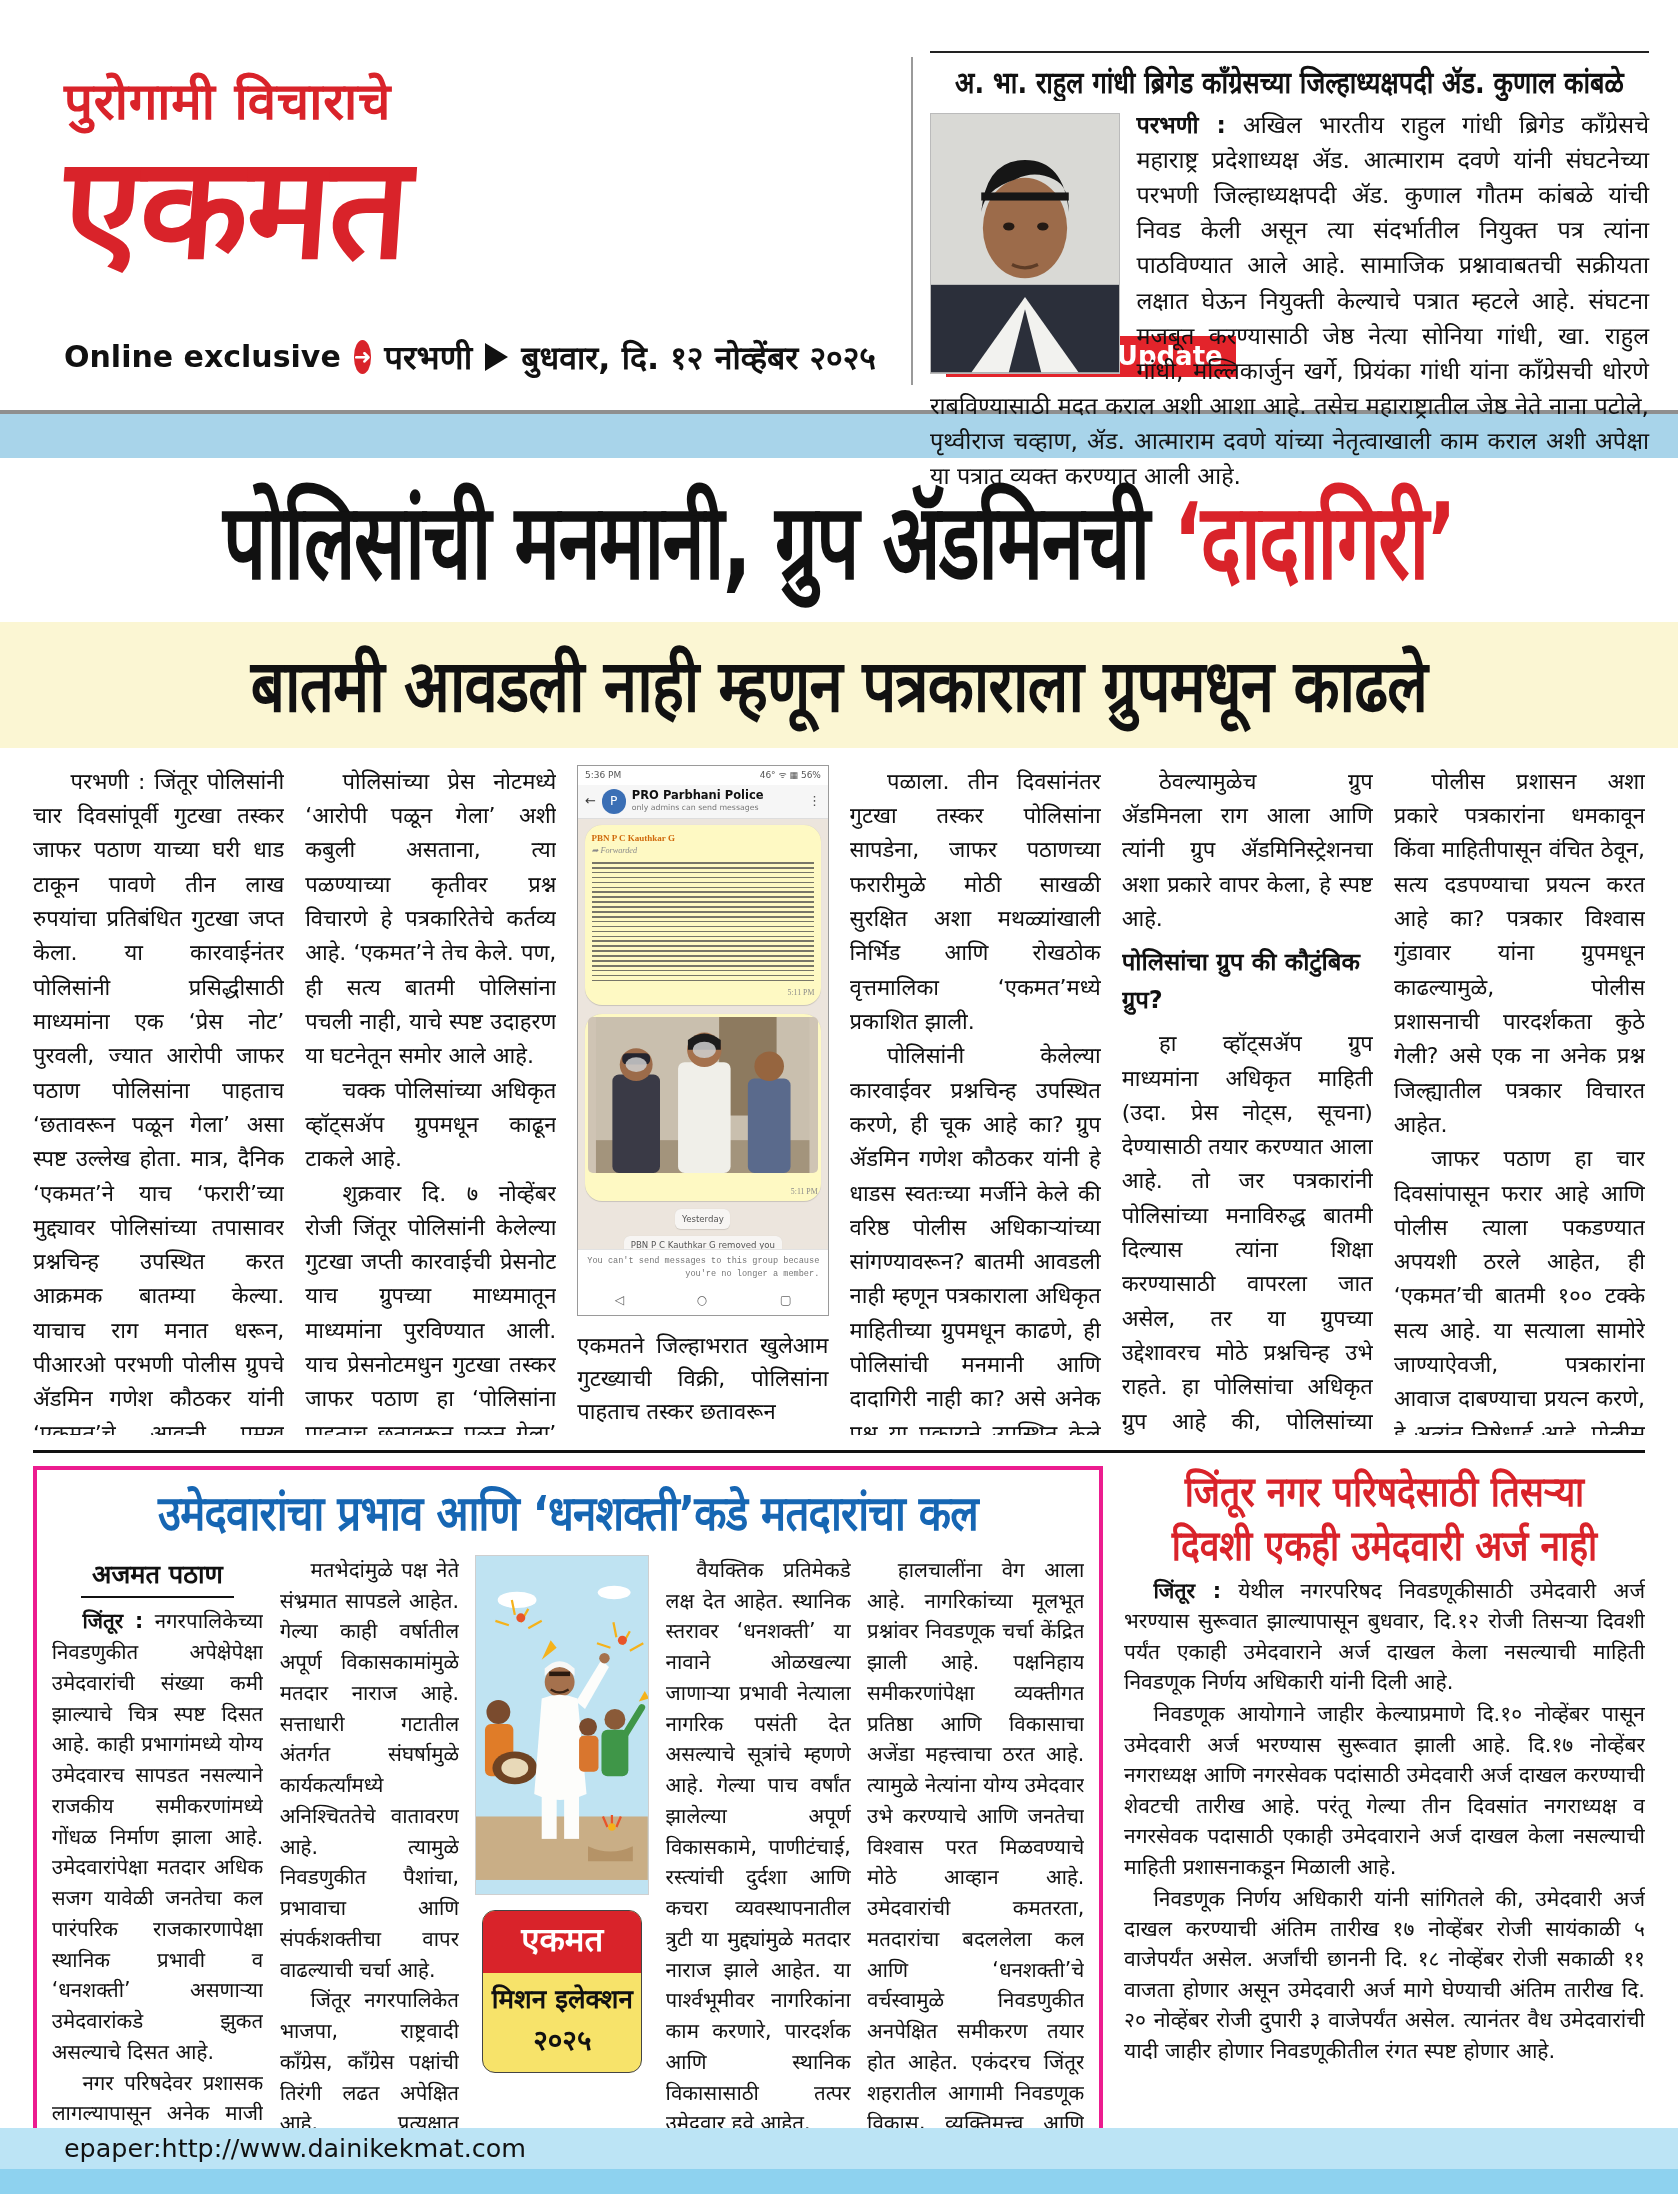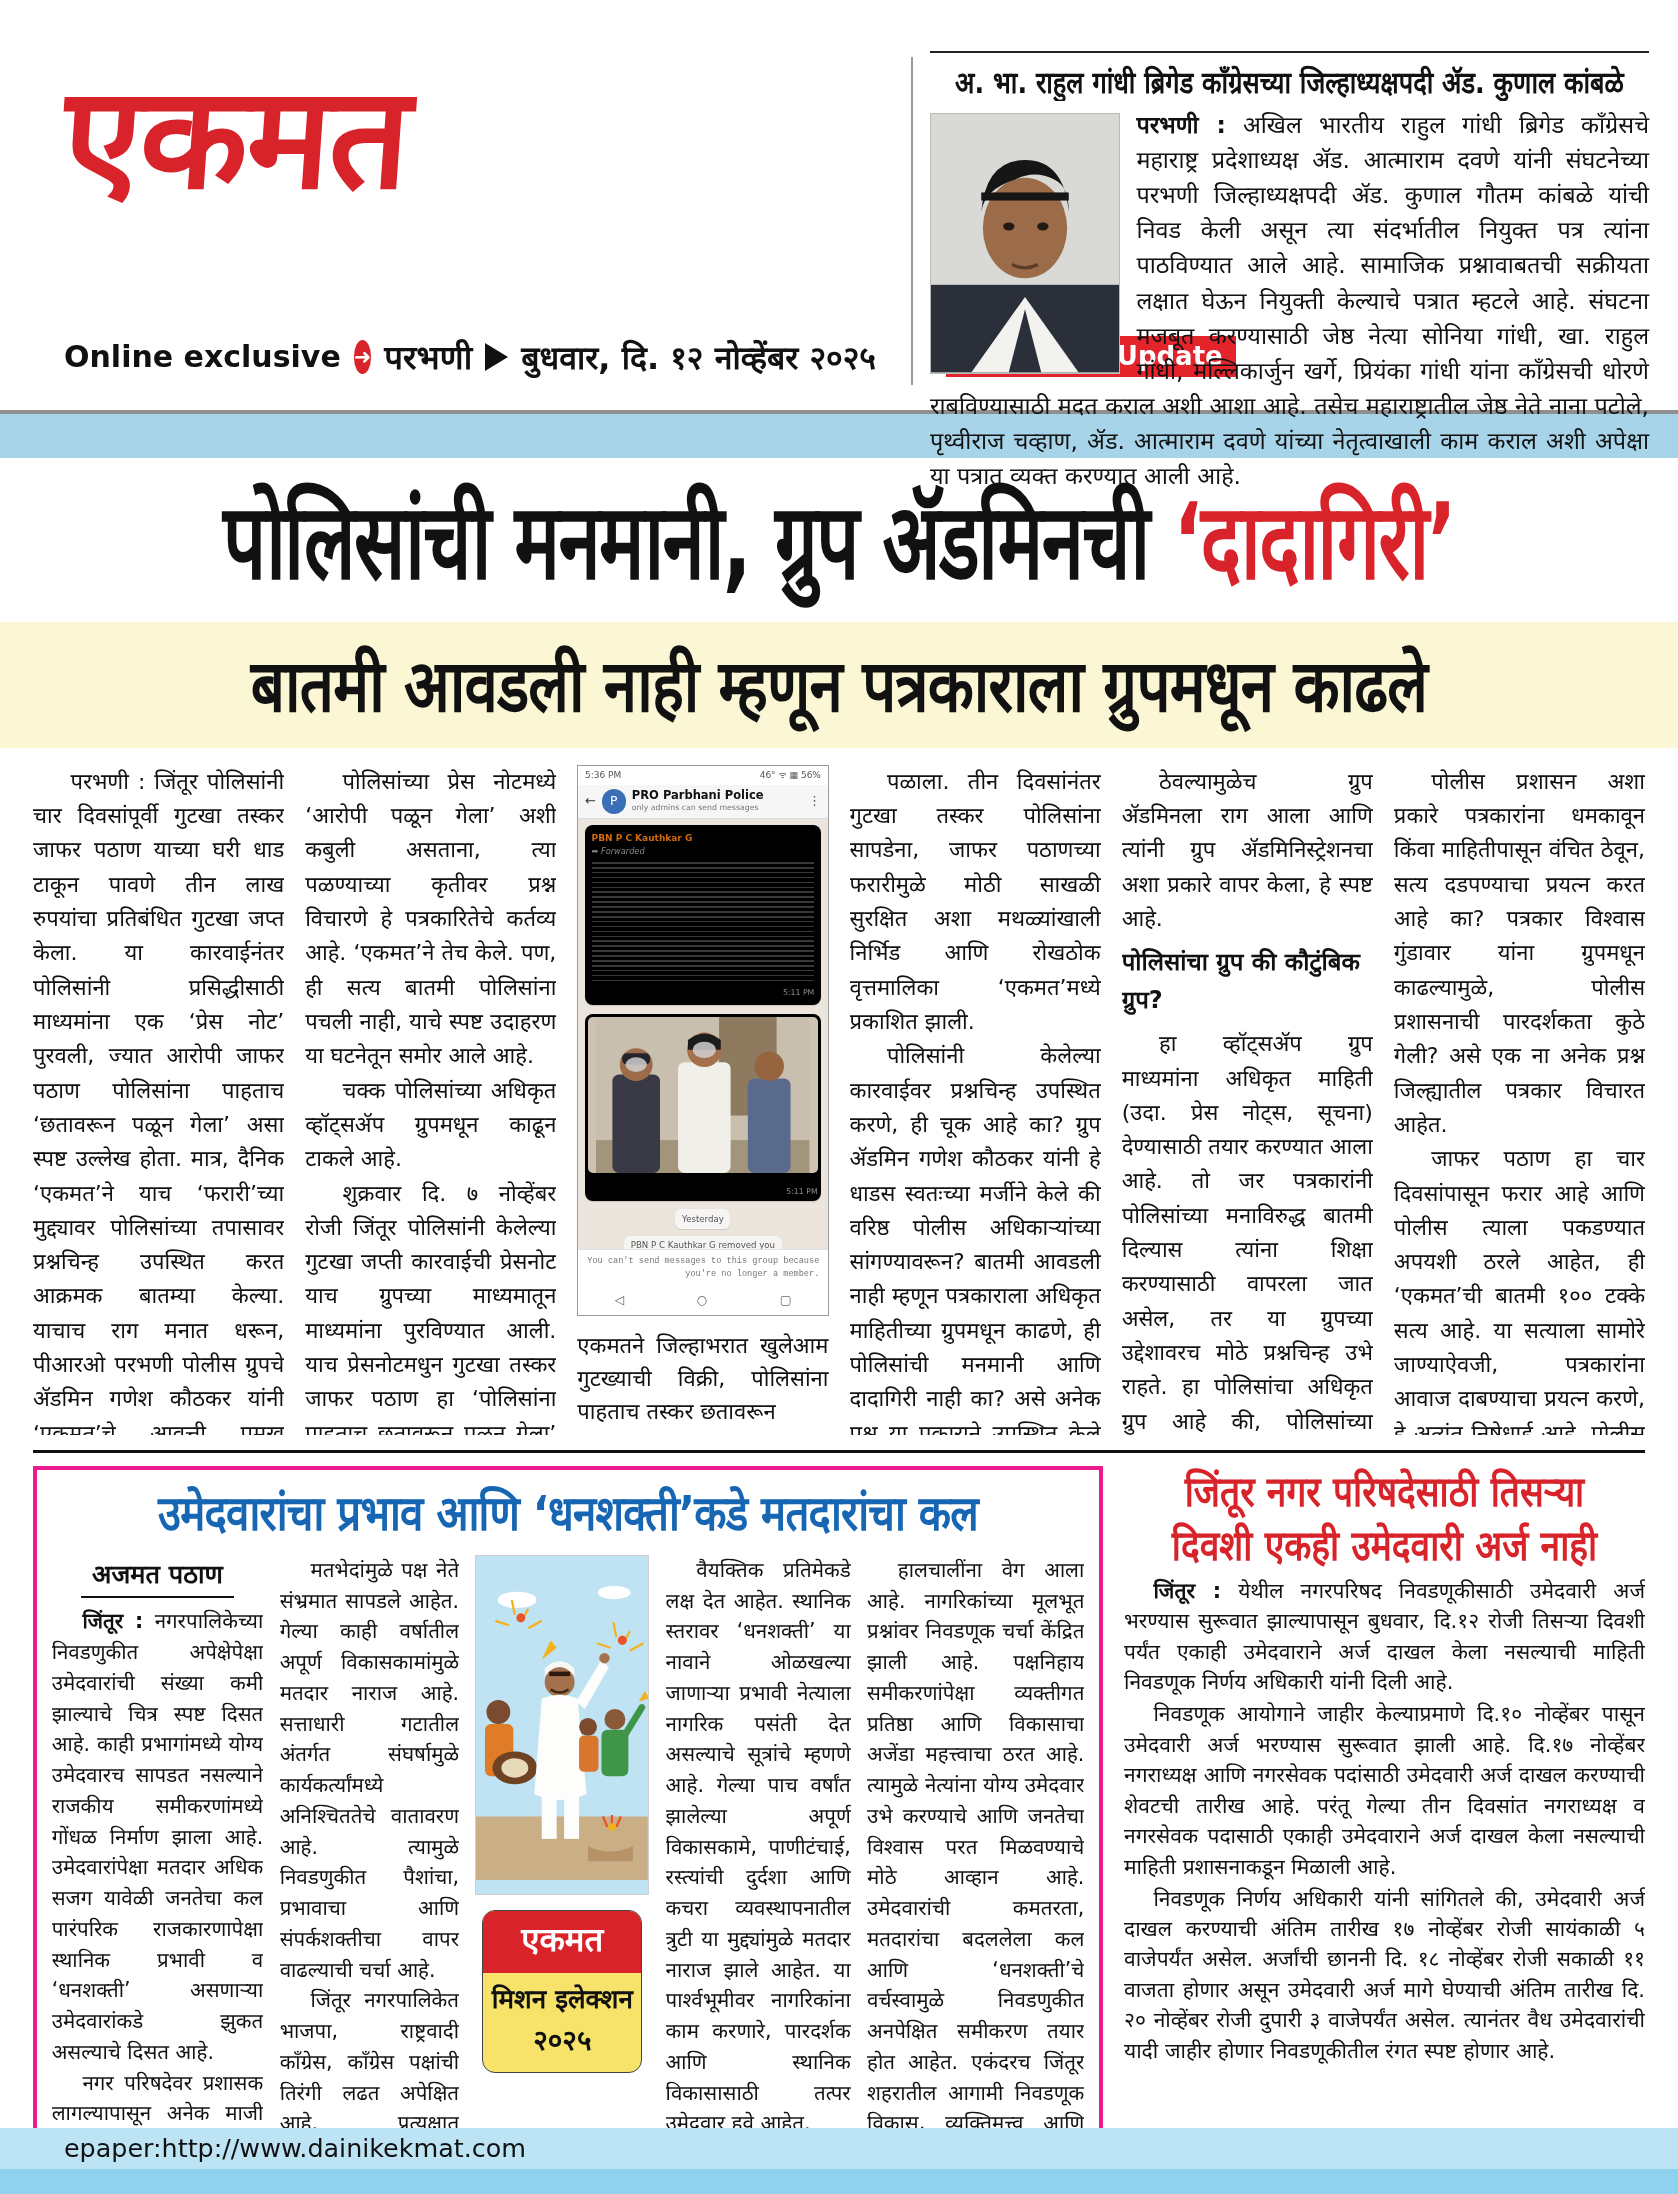--- a/index.html
+++ b/index.html
@@ -77,21 +77,21 @@
     display:flex; flex-direction:column; font-family:"DejaVu Sans",sans-serif; overflow:hidden;
   }
   .wa-status { display:flex; justify-content:space-between; font-size:9px; color:#555; padding:2.5px 6.6px; background:#fff; }
   .wa-header { display:flex; align-items:center; gap:5.7px; background:#f6f6f6; border-bottom:0.8px solid #ddd; padding:4.1px 6.6px; }
   .wa-back { font-size:13px; color:#333; }
   .wa-avatar { width:24.6px; height:24.6px; border-radius:50%; background:#3b6fb5; color:#fff; font-size:12.3px; display:flex; align-items:center; justify-content:center; }
   .wa-gname { font-size:11.5px; font-weight:bold; color:#111; line-height:1.1; }
   .wa-gsub { font-size:7.8px; color:#777; }
   .wa-kebab { margin-left:auto; color:#555; font-size:13px; }
   .wa-chat { flex:1; background:#ece5dd; padding:6.6px; overflow:hidden; position:relative; }
-  .wa-bubble { background:#000000; border-radius:8px; padding:5.7px 6.6px; box-shadow:0 0.8px 0.8px rgba(0,0,0,.15); margin-bottom:8.2px; }
+  .wa-bubble { background:#fef9c3; border-radius:17px; padding:5.7px 6.6px; box-shadow:0 0.8px 0.8px rgba(0,0,0,.15); margin-bottom:8.2px;font-family:Liberation Serif, serif; }
   .wa-sender { color:#d06a0c; font-size:9px; font-weight:bold; }
   .wa-fwd { color:#8a8a8a; font-size:8.2px; font-style:italic; }
   .wa-textlines { margin-top:4.1px; height:123px; background:repeating-linear-gradient(to bottom,#4a4a4a 0 1.6px,transparent 1.6px 4.9px); opacity:.75; }
   .wa-time { text-align:right; font-size:7.8px; color:#8a8a8a; margin-top:2.5px; }
   .wa-photo { width:100%; height:156px; border-radius:4.9px; overflow:hidden; background:#cfc4b4; position:relative; }
   .wa-pill { background:#f7f5f3; border-radius:5.7px; font-size:8.6px; color:#555; text-align:center; padding:3.3px 6.6px; width:max-content; max-width:95%; margin:6.6px auto; box-shadow:0 0.8px 0.8px rgba(0,0,0,.12); }
   .wa-note { background:#fff; font-size:8.6px; color:#777; text-align:right; padding:4.9px 8.2px; border-top:0.8px solid #e2e2e2;font-family:Liberation Mono, monospace; }
   .wa-nav { display:flex; justify-content:space-around; padding:4.1px 0 4.9px; color:#666; font-size:12.3px; background:#fff; }
   .wa-caption { margin-top:13px; font-size:22px; line-height:1.5; text-align:justify; }
   
@@ -125,20 +125,21 @@
   
   .footer { position:absolute; left:0; right:0; bottom:0; }
   .footer-band { background:#bce4f5; padding:4.9px 0 6.6px 64px; font-size:25.4px; color:#111; }
   .footer-strip { height:24.6px; background:#8ed2ef; }
 </style>
 </head>
 <body>
 
 <div class="header">
   <div class="masthead">
+    <div class="tagline">पुरोगामी विचाराचे</div>
     <div class="logo-word">एकमत</div>
   </div>
   <div class="vdivider"></div>
 
   <div class="info-bar">
     <span class="online-ex">Online exclusive</span>
     <span class="red-circle">➜</span>
     <span class="city">परभणी</span>
     <span class="tri-right"></span>
     <span class="date-txt">बुधवार, दि. १२ नोव्हेंबर २०२५</span>

